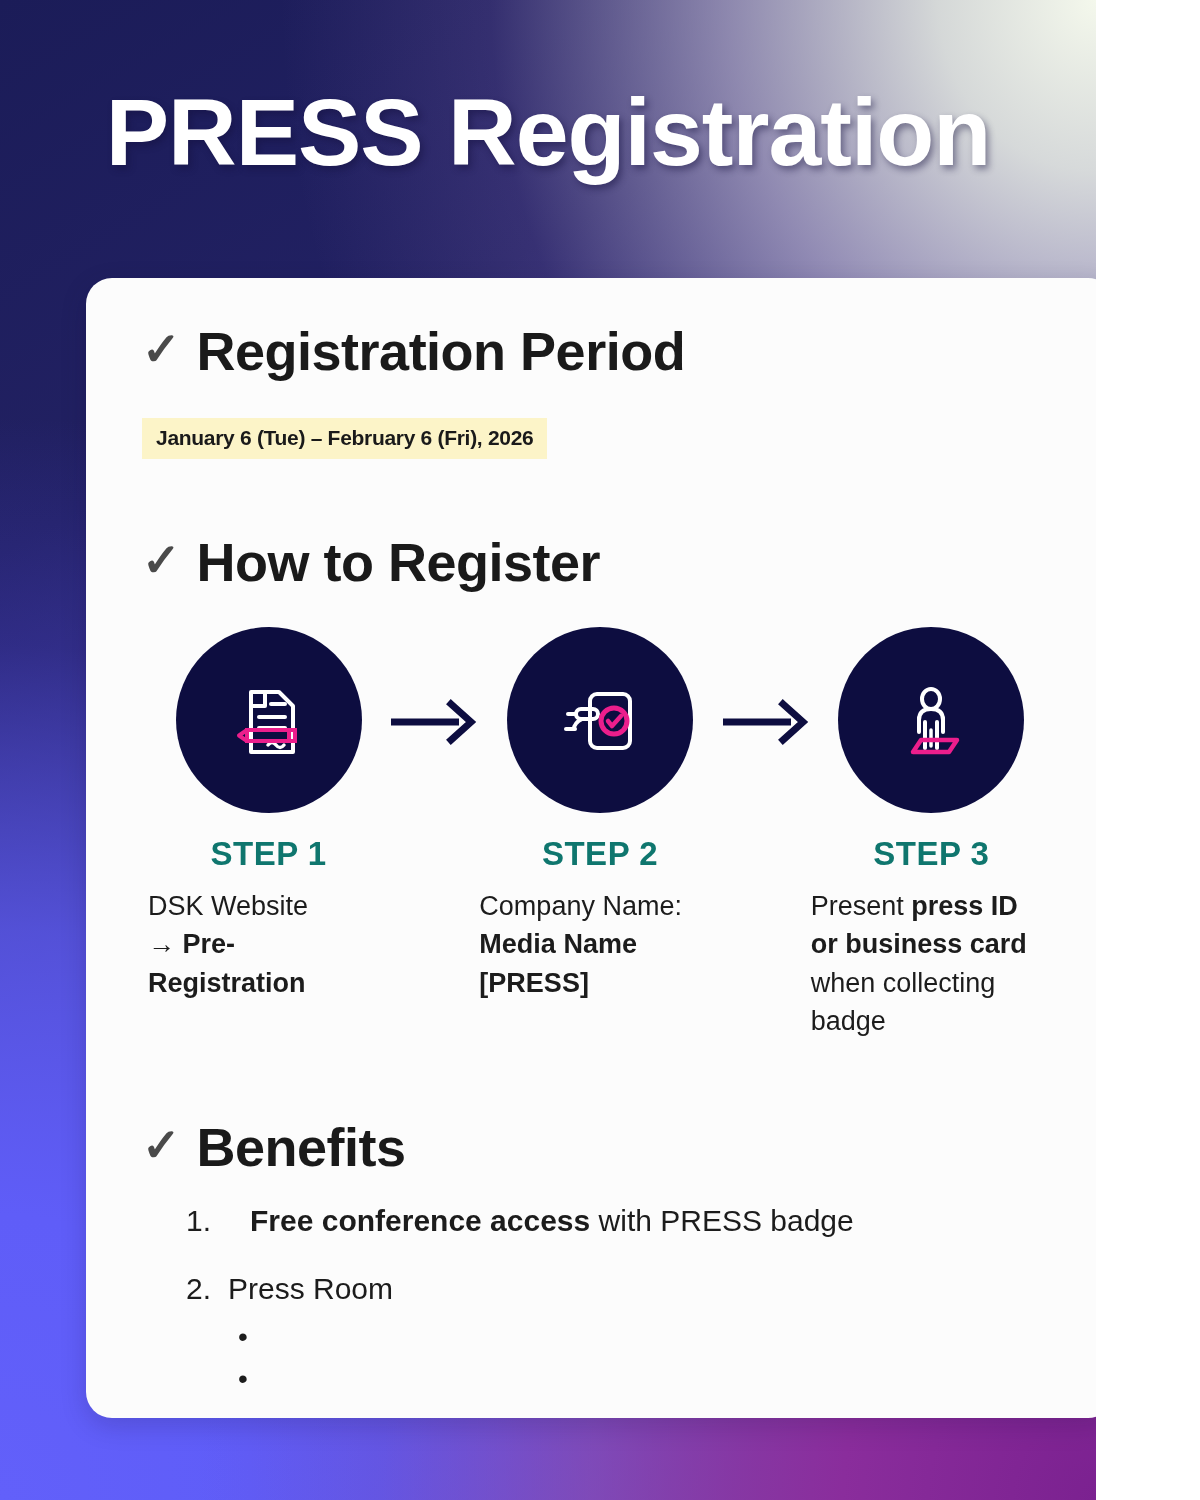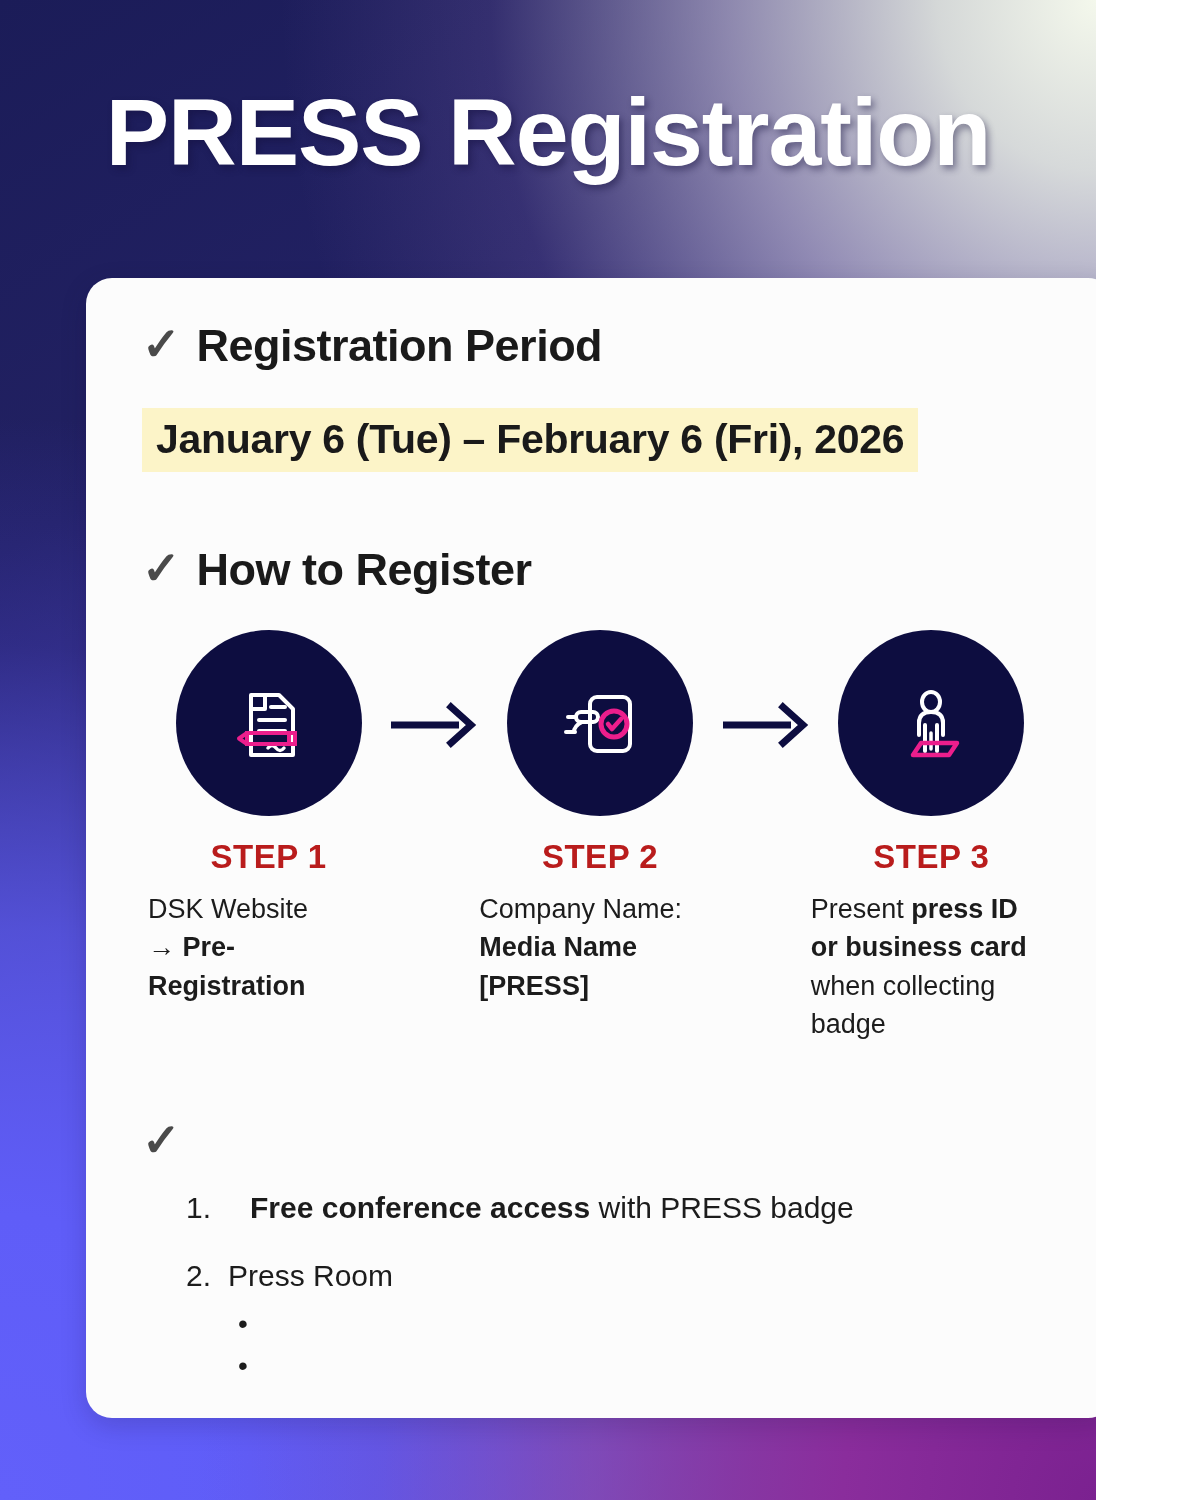--- a/index.html
+++ b/index.html
@@ -51,33 +51,33 @@
     gap:16px;
   }
   .check-icon {
     font-size:46px;
     line-height:1;
     color:#4a4a4a;
     font-weight:bold;
     transform:translateY(-2px);
   }
   .section-title {
-    font-size:45px;
+    font-size:54px;
     font-weight:bold;
     color:#1a1a1a;
     letter-spacing:-0.5px;
   }
 
   
   .date-highlight {
     display:inline-block;
     margin-top:36px;
     background:#fcf4c8;
     padding:8px 14px 9px 14px;
-    font-size:41px;
+    font-size:21px;
     font-weight:bold;
     color:#1a1a1a;
     letter-spacing:-0.3px;
   }
 
   
   .how-head { margin-top:72px; }
 
   .steps-row {
     display:flex;
@@ -97,21 +97,21 @@
     border-radius:50%;
     background:#0d0d40;
     display:flex;
     align-items:center;
     justify-content:center;
   }
   .step-name {
     margin-top:22px;
     font-size:33px;
     font-weight:bold;
-    color:#b91c1c;
+    color:#0f766e;
     letter-spacing:0.5px;
   }
   .step-desc {
     margin-top:14px;
     font-size:27px;
     line-height:1.42;
     color:#1c1c1c;
     text-align:left;
   }
   .step-desc b { font-weight:bold; }
@@ -248,20 +248,21 @@
           <span>Present </span><b>press ID</b><br>
           <b>or business card</b><br>
           <span>when collecting badge</span>
         </div>
       </div>
 
     </div>
 
     <div class="section-head benefits-head">
       <span class="check-icon">✓</span>
+      <span class="section-title">Benefits</span>
     </div>
 
     <div class="benefit-list">
 
       <div class="benefit-item">
         <span class="benefit-num">1.</span>
         <span class="benefit-text"><b>Free conference access</b><span> with PRESS badge</span></span>
       </div>
 
       <div class="benefit-item spacer-2">

